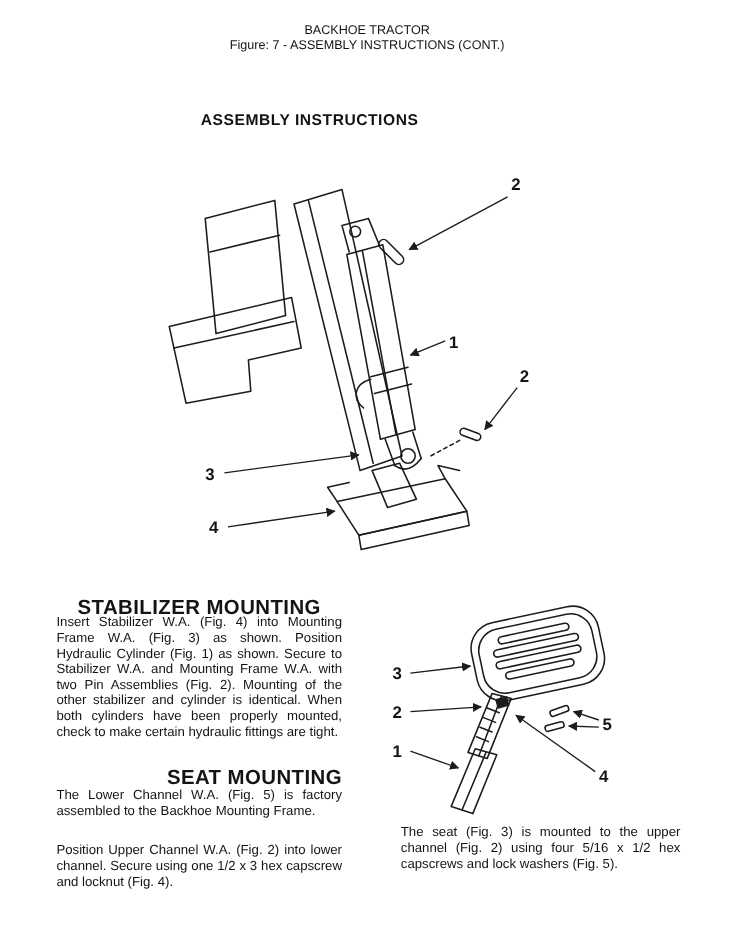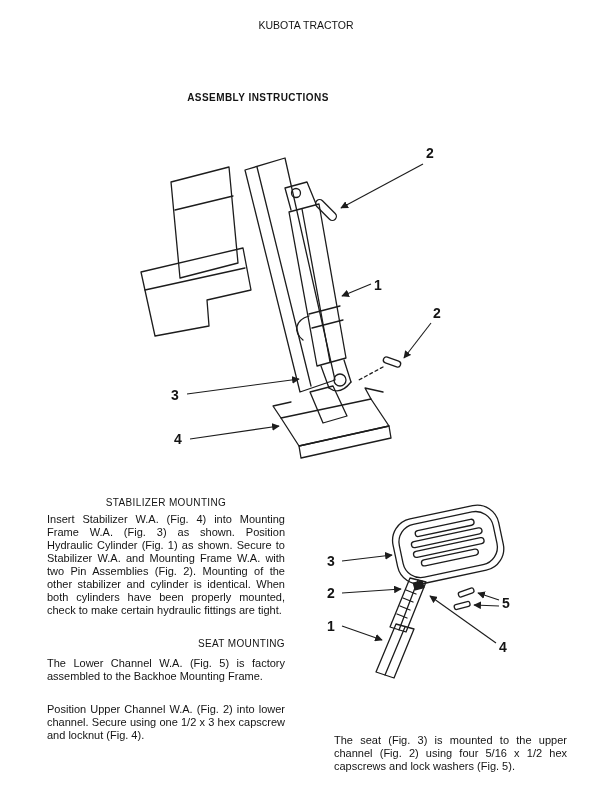--- a/index.html
+++ b/index.html
@@ -2,37 +2,38 @@
 <html><head>
 <meta charset="utf-8">
 <style>
   html,body{margin:0;padding:0;}
   body{
     width:612px;height:792px;position:relative;background:#ffffff;
     font-family:"Liberation Sans",sans-serif;color:#141414;overflow:hidden;
   }
   .abs{position:absolute;}
   .doc-header{top:19px;left:0;width:612px;text-align:center;font-size:10.5px;line-height:13px;}
-  .main-title{top:92px;left:0;width:516px;text-align:center;font-size:10px;font-weight:bold;letter-spacing:.45px;margin:0;}
+  .main-title{top:92px;left:0;width:516px;text-align:center;font-size:13px;font-weight:bold;letter-spacing:.45px;margin:0;}
   .col{left:47px;width:238px;}
-  .sec-heading{text-align:center;font-size:10px;font-weight:normal;letter-spacing:.35px;margin:0;}
+  .sec-heading{text-align:center;font-size:17px;font-weight:bold;letter-spacing:.35px;margin:0;}
   .body-text{font-size:11px;line-height:13px;text-align:justify;margin:0;}
-  .caption{left:334px;top:688px;width:233px;margin-top:46px;}
+  .caption{left:334px;top:688px;width:233px;}
   svg{display:block;}
   .callout{font-family:"Liberation Sans",sans-serif;font-weight:bold;font-size:14px;fill:#141414;}
   .line-art{stroke:#1c1c1c;fill:none;stroke-width:1.3;stroke-linejoin:round;stroke-linecap:round;}
   .leader{stroke:#1c1c1c;stroke-width:1.1;fill:none;}
 </style>
 </head>
 <body>
 
 <div>
 
   <header class="abs doc-header">
-    <div>KUBOTA TRACTOR</div>
+    <div>BACKHOE TRACTOR</div>
+    <div>Figure: 7 - ASSEMBLY INSTRUCTIONS (CONT.)</div>
   </header>
 
   <h1 class="abs main-title">ASSEMBLY INSTRUCTIONS</h1>
 
   <div class="abs" style="left:95px;top:120px;">
     <svg width="420" height="340" viewBox="0 0 420 340">
       <defs>
         <marker id="arr" viewBox="0 0 10 10" refX="9" refY="5" markerWidth="7" markerHeight="7" orient="auto">
           <path d="M0,0 L10,5 L0,10 z" fill="#1c1c1c"></path>
         </marker>

